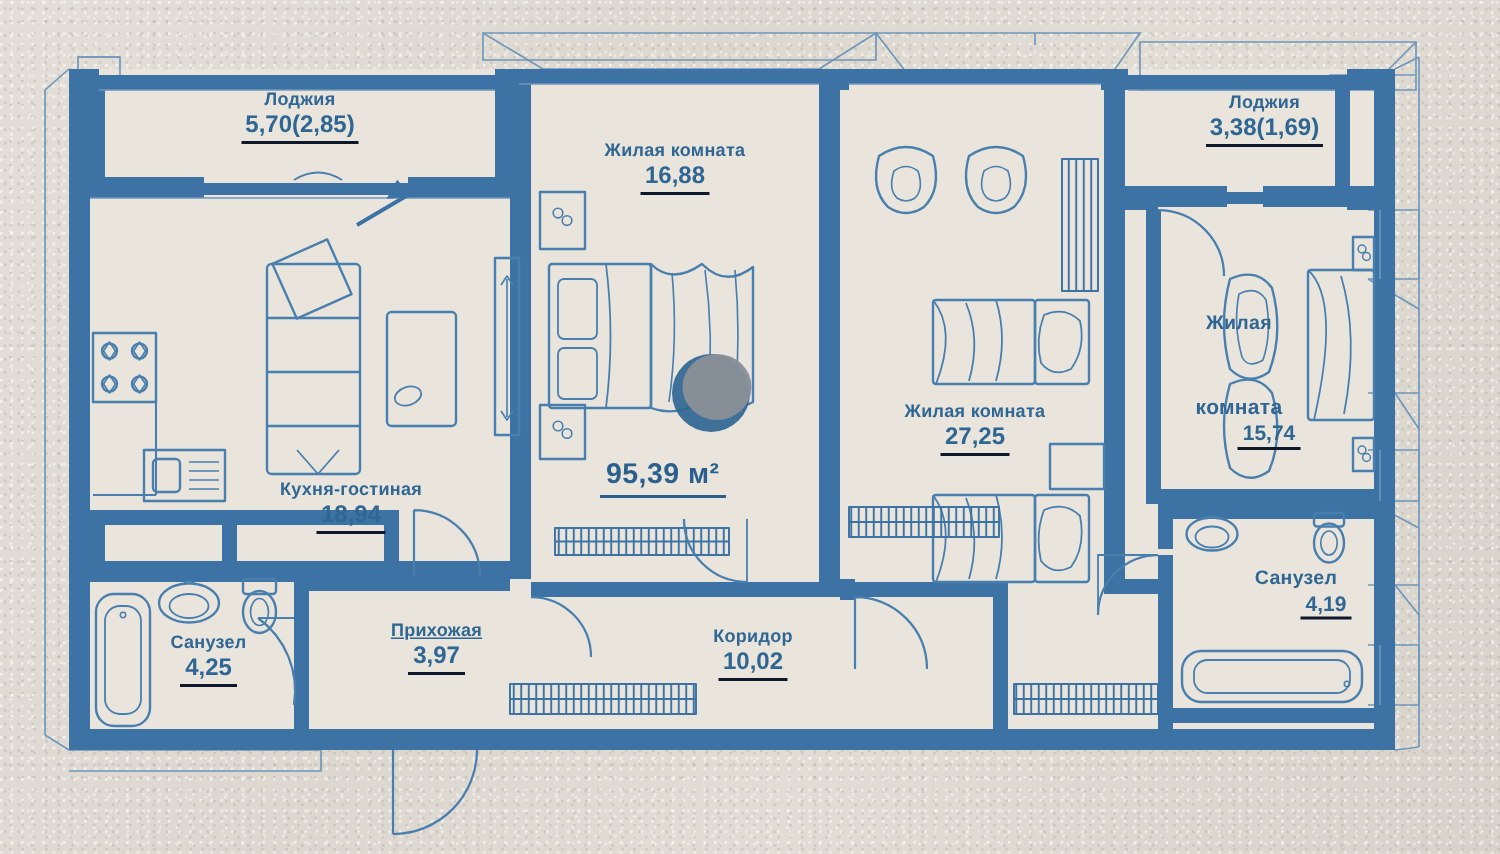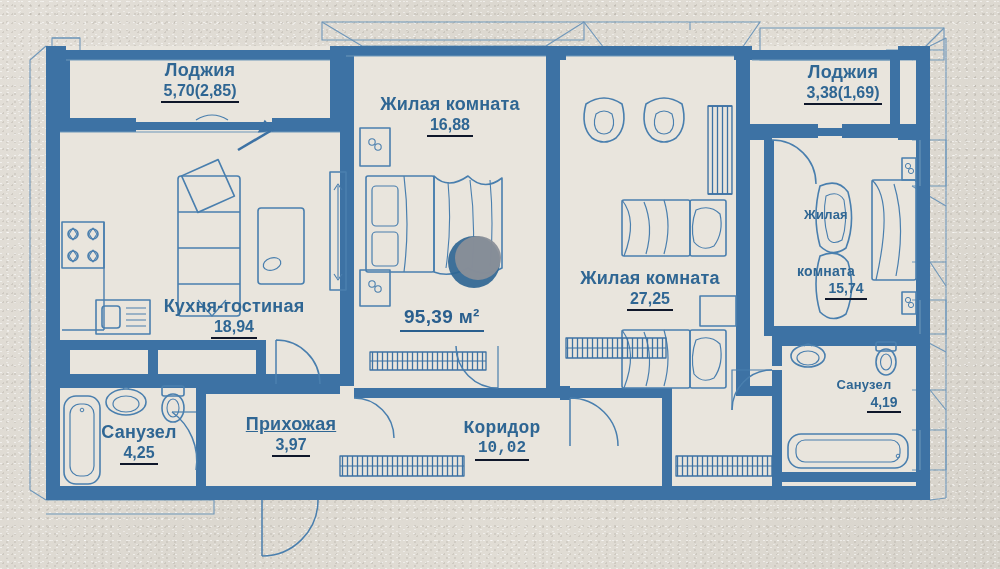--- a/index.html
+++ b/index.html
@@ -25,21 +25,21 @@
   }
   #plan-svg{position:absolute;left:0;top:0;}
   #label-layer{position:absolute;left:0;top:0;width:1000px;height:569px;pointer-events:none;}
 
   .rm{
     position:absolute;text-align:center;
     color:#2f6693;
     line-height:1.12;
     white-space:nowrap;
   }
-  .rm .nm{font-size:18px;font-weight:700;letter-spacing:.2px;display:block;}
+  .rm .nm{font-size:12px;font-weight:700;letter-spacing:.2px;display:block;}
   .rm .nm2{font-size:14px;font-weight:700;letter-spacing:.2px;display:block;margin-top:41px;}
   .rm .ar{
     font-size:16px;font-weight:700;display:inline-block;
     border-bottom:2px solid #0f172a;padding:0 3px 1px 3px;margin-top:2px;
   }
   .rm.small .nm{font-size:13px;}
   .rm.small .ar{font-size:14px;margin-left:40px;}
 
   #total-badge{
     position:absolute;text-align:left;color:#2a5f8e;
@@ -438,36 +438,36 @@
     <span class="nm">Жилая</span>
     <span class="nm2">комната</span>
     <span class="ar">15,74</span>
   </div>
 
   <div class="rm" style="left:570px; top:268px; width:160px;">
     <span class="nm">Жилая комната</span>
     <span class="ar">27,25</span>
   </div>
 
-  <div class="rm" style="left:148px; top:296px; width:172px;">
+  <div class="rm" style="left:148px; top:320px; width:172px;">
     <span class="nm">Кухня-гостиная</span>
     <span class="ar">18,94</span>
   </div>
 
   <div class="rm" style="left:84px; top:422px; width:110px;">
     <span class="nm">Санузел</span>
     <span class="ar">4,25</span>
   </div>
 
   <div class="rm" style="left:230px; top:414px; width:122px;text-decoration:underline;">
     <span class="nm">Прихожая</span>
     <span class="ar">3,97</span>
   </div>
 
-  <div class="rm" style="left:442px; top:418px; width:120px;font-family:Liberation Mono, monospace;">
+  <div class="rm" style="left:442px; top:418px; width:120px;">
     <span class="nm">Коридор</span>
     <span class="ar">10,02</span>
   </div>
 
   <div class="rm small" style="left:812px; top:378px; width:104px;">
     <span class="nm">Санузел</span>
     <span class="ar">4,19</span>
   </div>
 
   <div id="total-badge" style="left:400px; top:306px; width:152px;">

